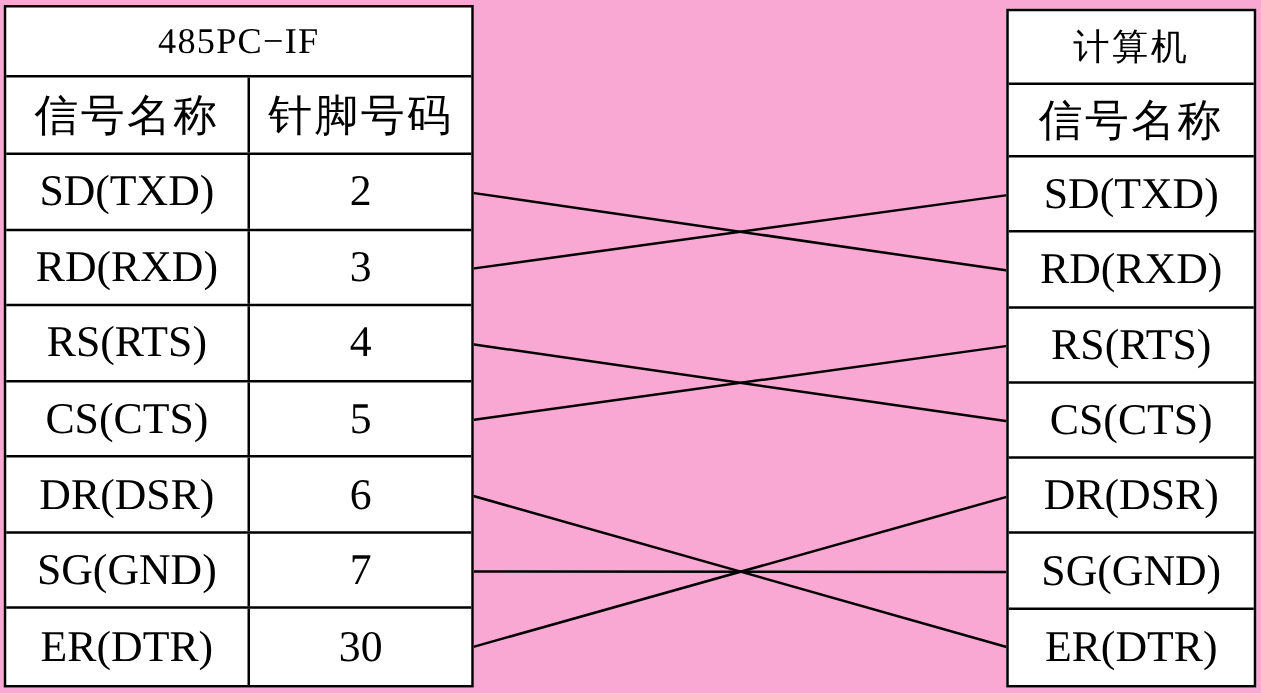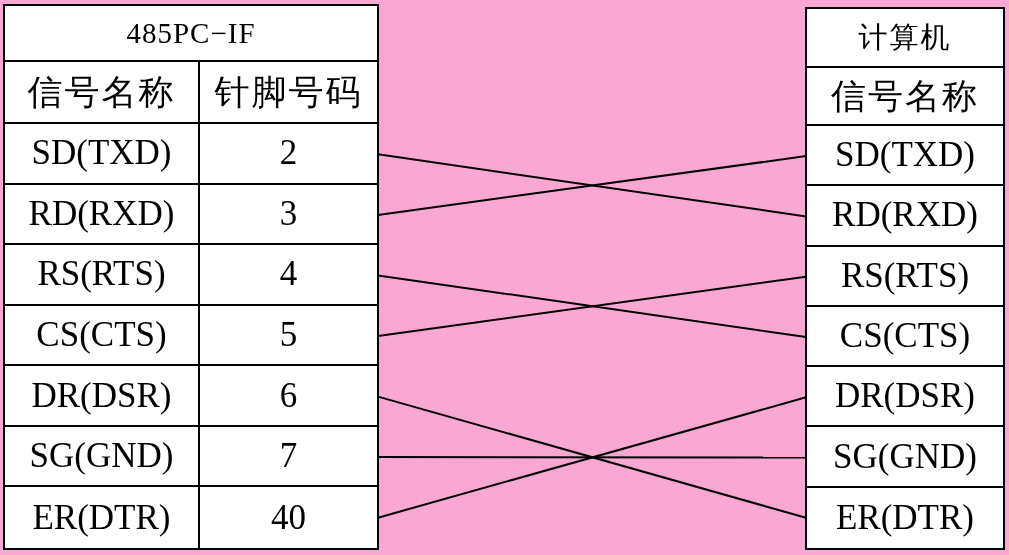--- a/index.html
+++ b/index.html
@@ -113,21 +113,21 @@
     <div class="row drow">
       <div class="cell c0">DR(DSR)</div>
       <div class="cell">6</div>
     </div>
     <div class="row drow">
       <div class="cell c0">SG(GND)</div>
       <div class="cell">7</div>
     </div>
     <div class="row drow">
       <div class="cell c0">ER(DTR)</div>
-      <div class="cell">40</div>
+      <div class="cell">30</div>
     </div>
   </div>
 
   <div class="tbl" id="right-table">
     <div class="t-title zh">计算机</div>
 
     <div class="row">
       <div class="cell zh">信号名称</div>
     </div>
 

